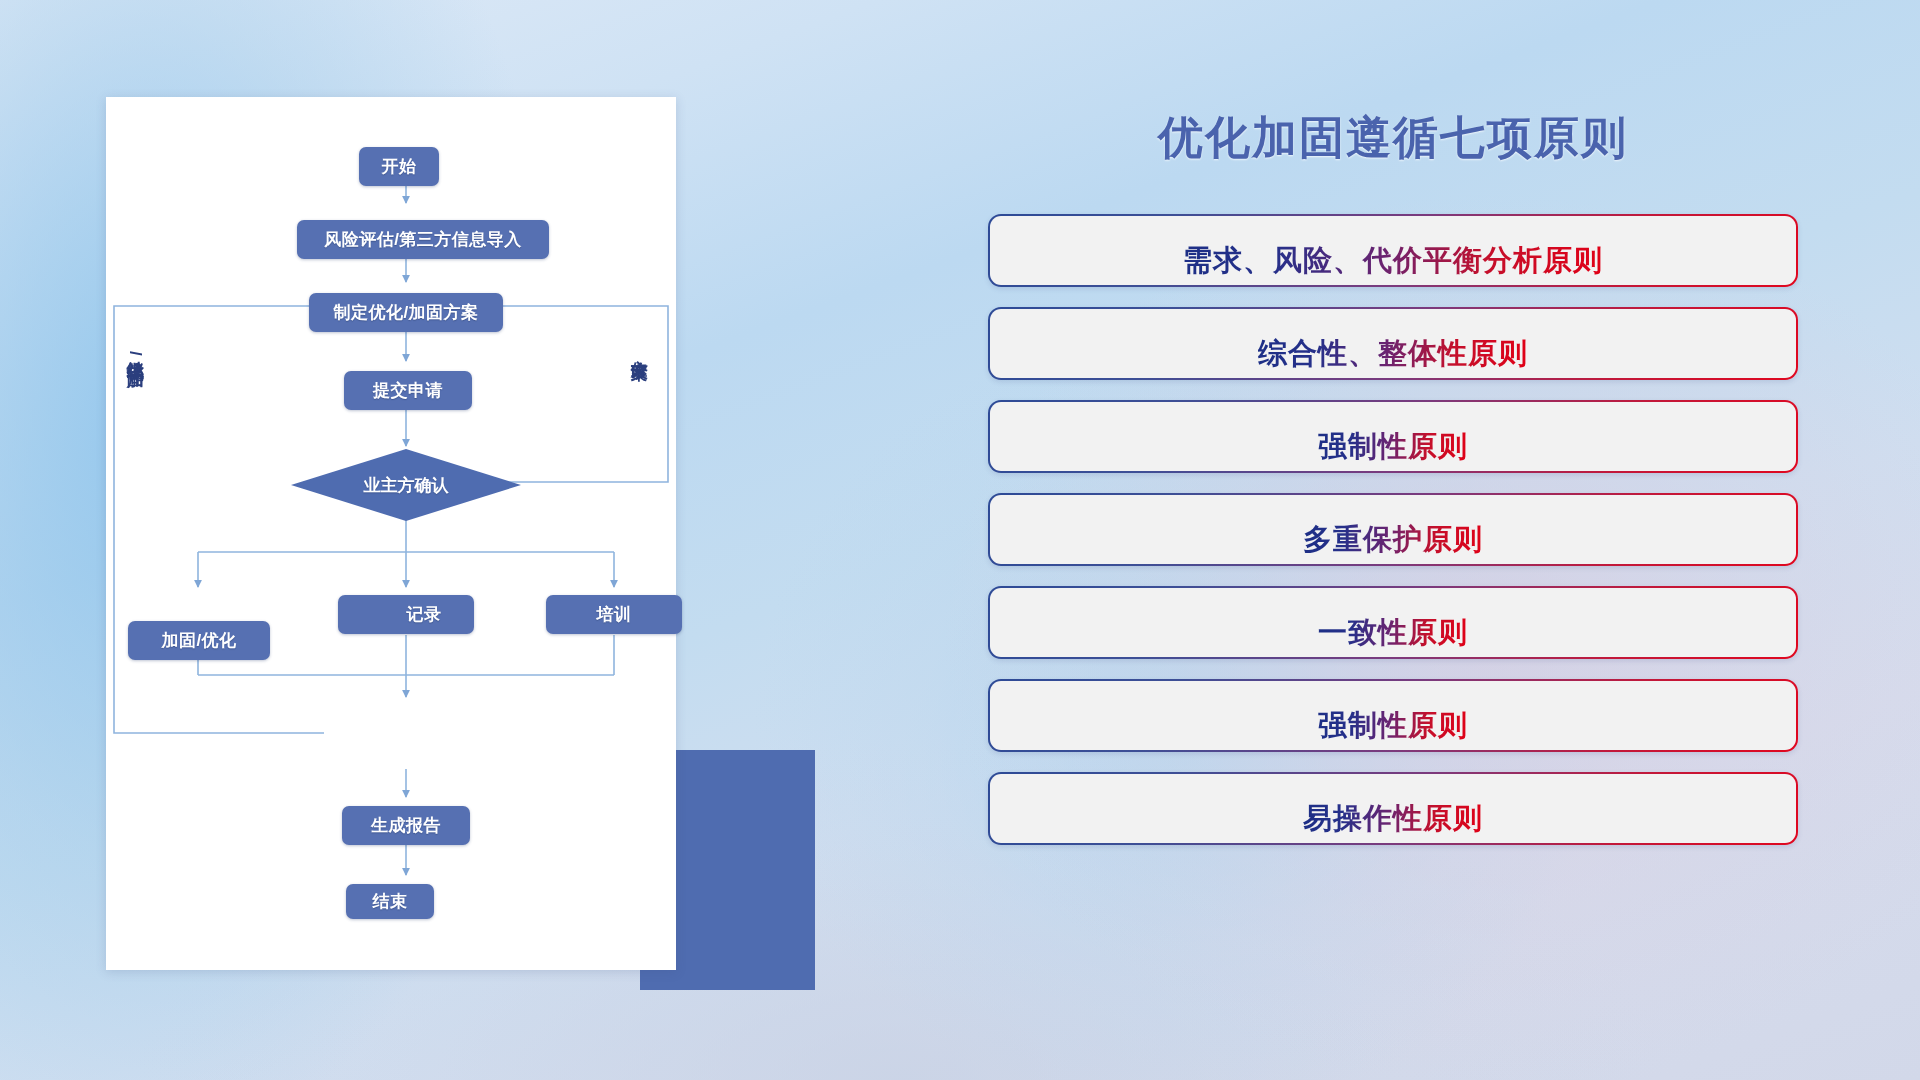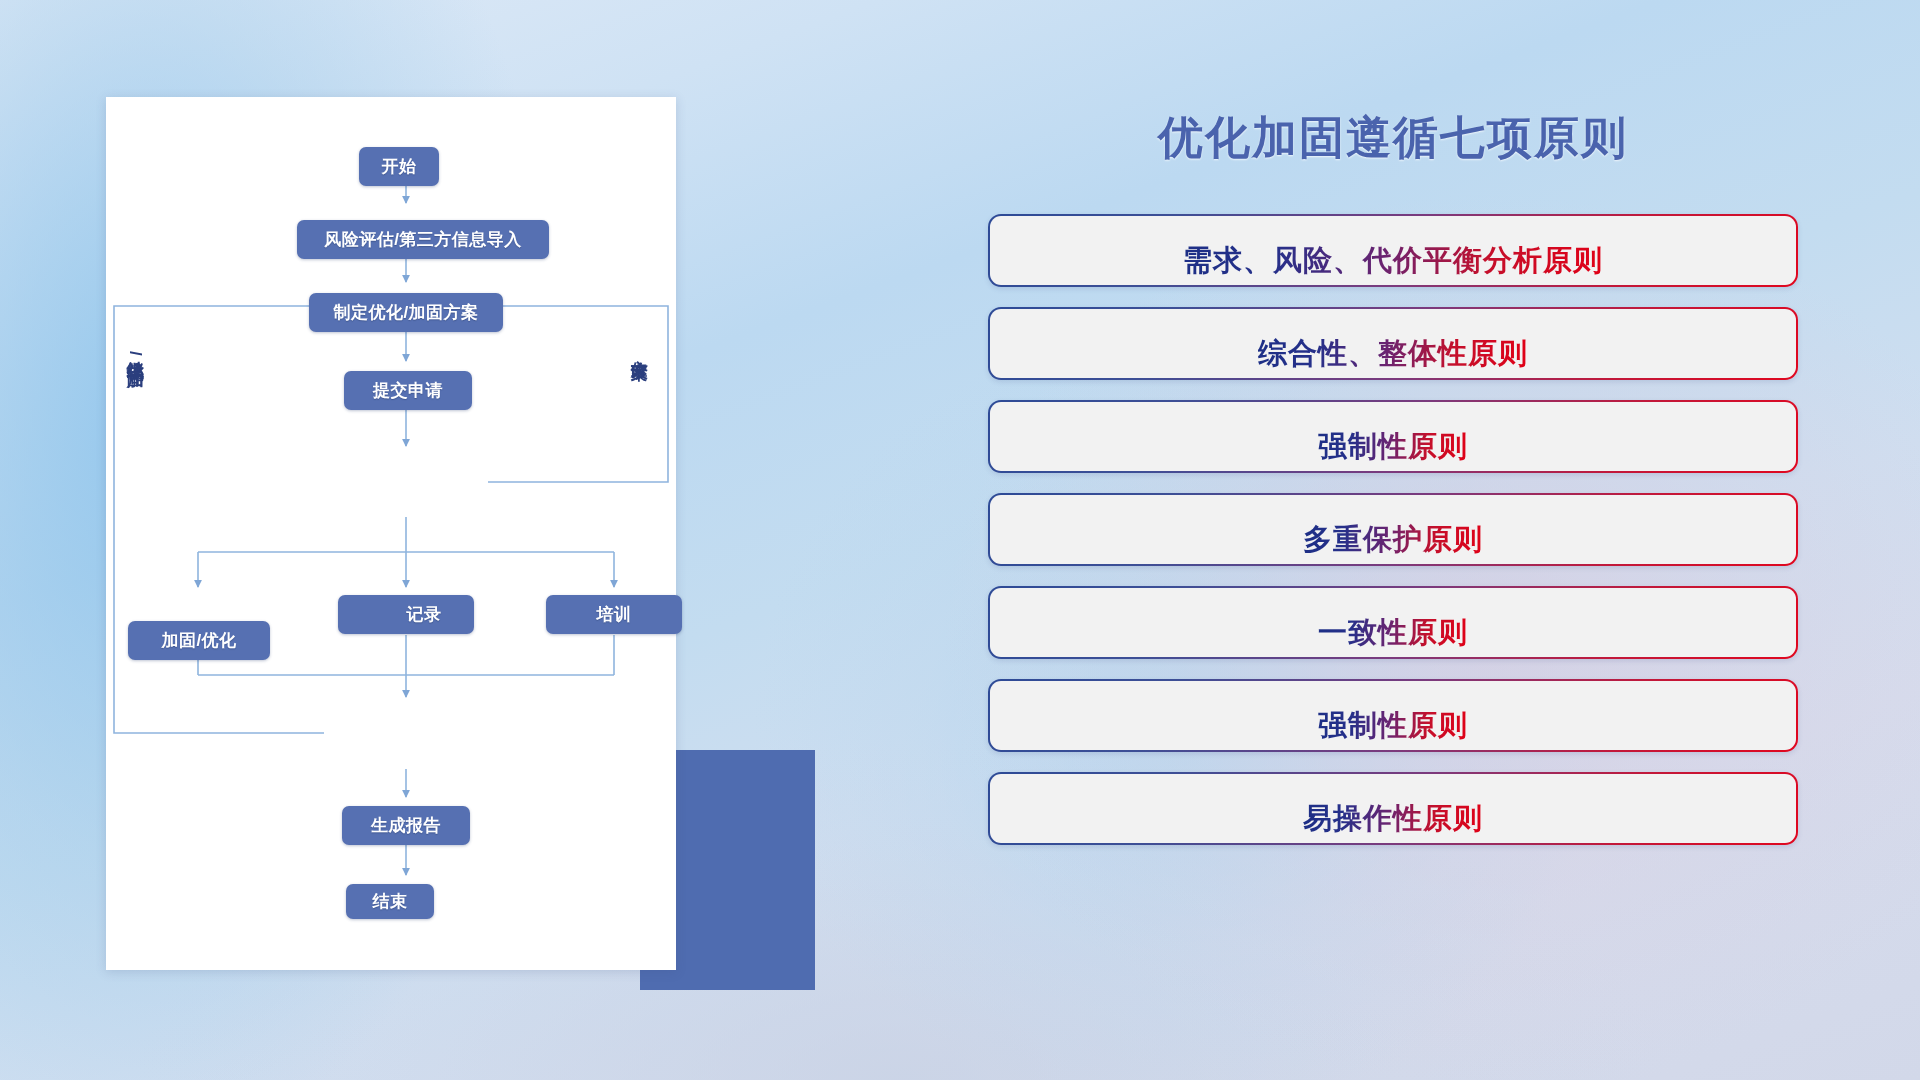--- a/index.html
+++ b/index.html
@@ -197,20 +197,24 @@
     </div>
 
     <div class="node" style="left:203px; top:196px; width:194px; height:39px;">
       <span>制定优化/加固方案</span>
     </div>
 
     <div class="node" style="left:238px; top:274px; width:128px; height:39px;">
       <span>提交申请</span>
     </div>
 
+    <div class="diamond" style="left:185px; top:352px; width:230px; height:72px;">
+      <span class="dshape"></span>
+      <span class="dlabel">业主方确认</span>
+    </div>
 
     <div class="node" style="left:22px; top:524px; width:142px; height:39px;">
       <span>加固/优化</span>
     </div>
 
     <div class="node" style="left:232px; top:498px; width:136px; height:39px;padding-left:36px;">
       <span>记录</span>
     </div>
 
     <div class="node" style="left:440px; top:498px; width:136px; height:39px;">

